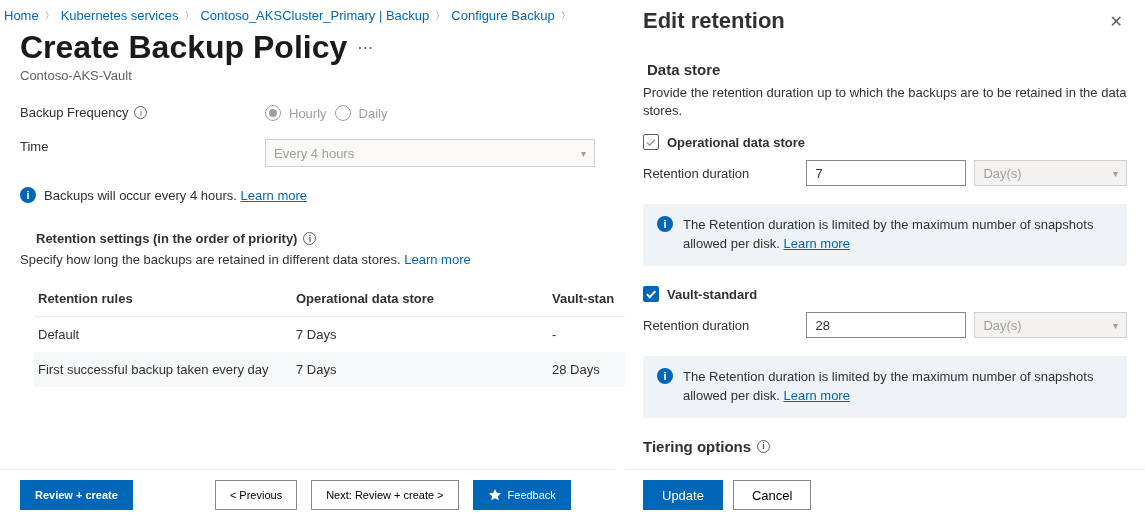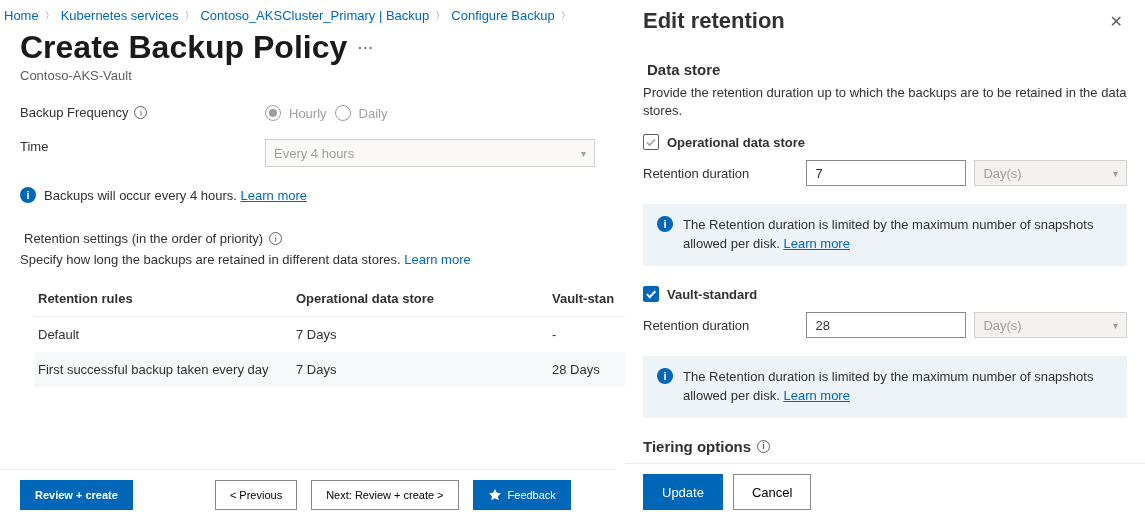--- a/index.html
+++ b/index.html
@@ -36,21 +36,21 @@
   .radio.selected .circle { border-color:#a19f9d; }
   .radio.selected .dot { width:8px; height:8px; background:#a19f9d; border-radius:50%; }
   .time-input { width:330px; height:28px; border:1px solid #d2d0ce; background:#faf9f8; color:#a19f9d; padding:0 8px; display:flex; align-items:center; justify-content:space-between;}
   .chev-down { font-size:10px; color:#a19f9d;}
 
   .info-banner-mini { display:flex; align-items:center; gap:8px; padding:2px 0 16px 0; }
   .info-circle-blue { width:16px; height:16px; border-radius:50%; background:#0067b8; color:#fff; display:inline-flex; align-items:center; justify-content:center; font-size:11px; font-weight:600; flex:0 0 auto;}
   .info-banner-mini .txt { color:#323130; }
   .info-banner-mini .lm { text-decoration: underline; }
 
-  .section-title { font-weight:400; margin: 12px 0 6px 4px; display:flex; align-items:center; gap:6px;}
+  .section-title { font-weight:700; margin: 12px 0 6px 16px; display:flex; align-items:center; gap:6px;}
   .section-desc { margin-bottom: 14px; }
 
   
   .tbl { margin: 0 0 8px 14px; }
   .tbl .head, .tbl .trow { display:flex; align-items:center; }
   .tbl .c1 { width: 258px; padding:10px 4px;}
   .tbl .c2 { width: 256px; padding:10px 4px;}
   .tbl .c3 { width: 130px; padding:10px 4px;}
   .tbl .head { font-weight:600; border-bottom:1px solid #edebe9;}
   .tbl .trow { border-bottom:0; }
@@ -91,21 +91,21 @@
   .chk.on .tick { width:9px; height:5px; border-left:2px solid #fff; border-bottom:2px solid #fff; transform: rotate(-45deg) translate(0.5px,-1px);}
   .field-row { display:flex; align-items:center; gap:8px; margin-bottom:18px;}
   .field-row .flabel { width:164px; }
   .num-input { width:160px; height:26px; border:1px solid #8a8886; padding:0 8px; font-size:13px; color:#323130;}
   .select-dis { width:160px; height:26px; border:1px solid #d2d0ce; background:#f3f2f1; color:#a19f9d; display:flex; align-items:center; justify-content:space-between; padding:0 8px;}
   .callout { background:#eef3f8; padding:12px 14px 12px 14px; display:flex; gap:10px; margin-bottom:20px;}
   .callout .ctxt { color:#323130; line-height:1.45; }
   .tiering-head { display:flex; align-items:center; gap:6px; margin-top:4px; font-weight:600; font-size:15px;}
 
   .panel-footer { border-top:1px solid #edebe9; padding:10px 18px; display:flex; gap:10px; }
-  .pbtn { height:36px; padding:0 18px; border:1px solid #8a8886; background:#fff; cursor:pointer; font-size:13px;}
+  .pbtn { height:30px; padding:0 18px; border:1px solid #8a8886; background:#fff; cursor:pointer; font-size:13px;}
   .pbtn.primary { background:#0067b8; border-color:#0067b8; color:#fff; }
 </style>
 </head>
 <body>
 
 <div class="breadcrumb">
   <a>Home</a>
   <span class="sep">〉</span>
   <a>Kubernetes services</a>
   <span class="sep">〉</span>

